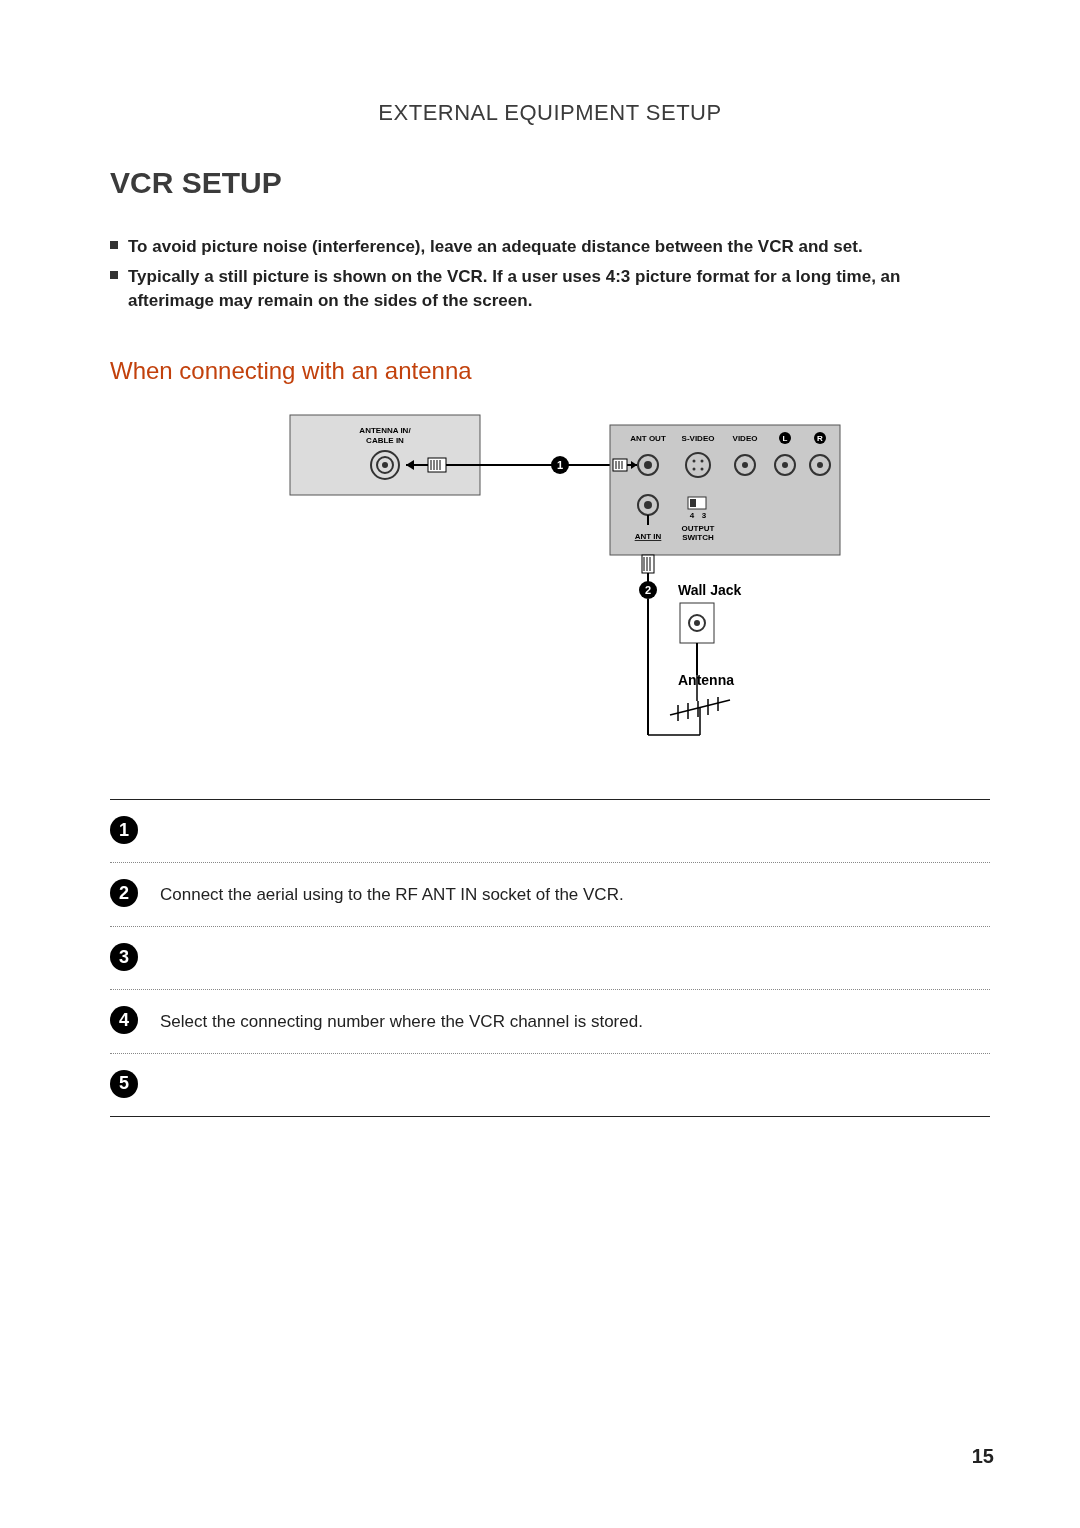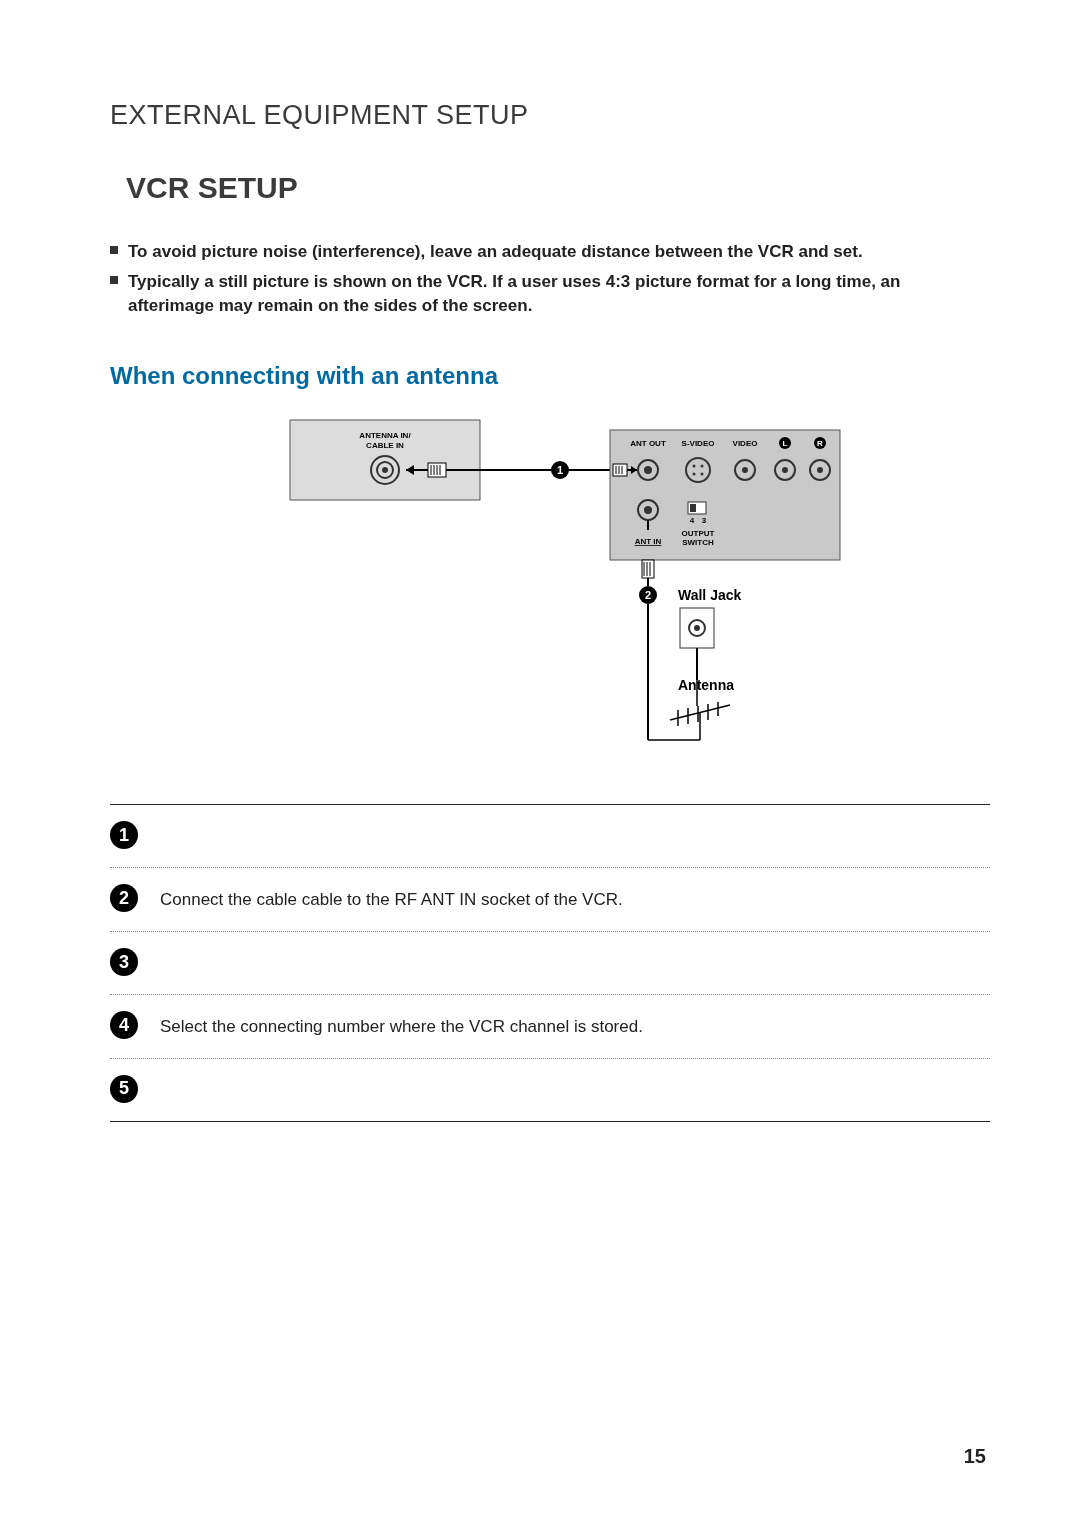--- a/index.html
+++ b/index.html
@@ -11,30 +11,31 @@
     width: 1080px;
   }
   .page {
     box-sizing: border-box;
     width: 1080px;
     height: 1528px;
     padding: 100px 90px 60px 110px;
     position: relative;
   }
   h1.section-title {
-    font-size: 27px;
+    font-size: 22px;
     font-weight: 500;
     letter-spacing: 0.5px;
     margin: 0 0 40px 0;
     color: #3b3b3b;
+    text-align: center;
   }
   h2.sub-title {
     font-size: 30px;
     font-weight: 600;
-    margin: 0 0 35px 16px;
+    margin: 0 0 35px 0;
     color: #3b3b3b;
   }
   .notes {
     margin: 0 0 45px 0;
   }
   .notes .note {
     font-size: 17px;
     font-weight: 700;
     line-height: 1.4;
     margin-bottom: 6px;
@@ -45,22 +46,22 @@
     content: "";
     position: absolute;
     left: 0;
     top: 6px;
     width: 8px;
     height: 8px;
     background: #333;
   }
   h3.conn-title {
     font-size: 24px;
-    font-weight: 700;
-    color: #0369a1;
+    font-weight: 400;
+    color: #c2410c;
     margin: 0 0 20px 0;
   }
   .diagram-area {
     width: 640px;
     margin: 0 auto 30px auto;
   }
   .instructions-wrap {
     margin-top: 20px;
   }
   hr.thin {
@@ -94,21 +95,21 @@
   }
   .step .text {
     font-size: 17px;
     line-height: 1.45;
     padding-top: 2px;
   }
   .step .text strong { font-weight: 800; letter-spacing: 1px;}
   .page-num {
     position: absolute;
     bottom: 60px;
-    right: 94px;
+    right: 86px;
     font-size: 20px;
     font-weight: 800;
   }
   
   .lbl-bold { font-family: Arial, sans-serif; font-weight: 800; }
   .lbl-small { font-family: Arial, sans-serif; font-weight: 800; font-size: 8px; }
 </style>
 </head>
 <body>
 
@@ -231,21 +232,21 @@
   </div>
 
   <div class="instructions-wrap">
     <hr class="thin">
     <div class="step">
       <div class="badge">1</div>
     </div>
     <hr class="dotted">
     <div class="step">
       <div class="badge">2</div>
-      <div class="text">Connect the cable cable to the RF ANT IN socket of the VCR.</div>
+      <div class="text">Connect the aerial using to the RF ANT IN socket of the VCR.</div>
     </div>
     <hr class="dotted">
     <div class="step">
       <div class="badge">3</div>
     </div>
     <hr class="dotted">
     <div class="step">
       <div class="badge">4</div>
       <div class="text">Select the connecting number where the VCR channel is stored.</div>
     </div>

